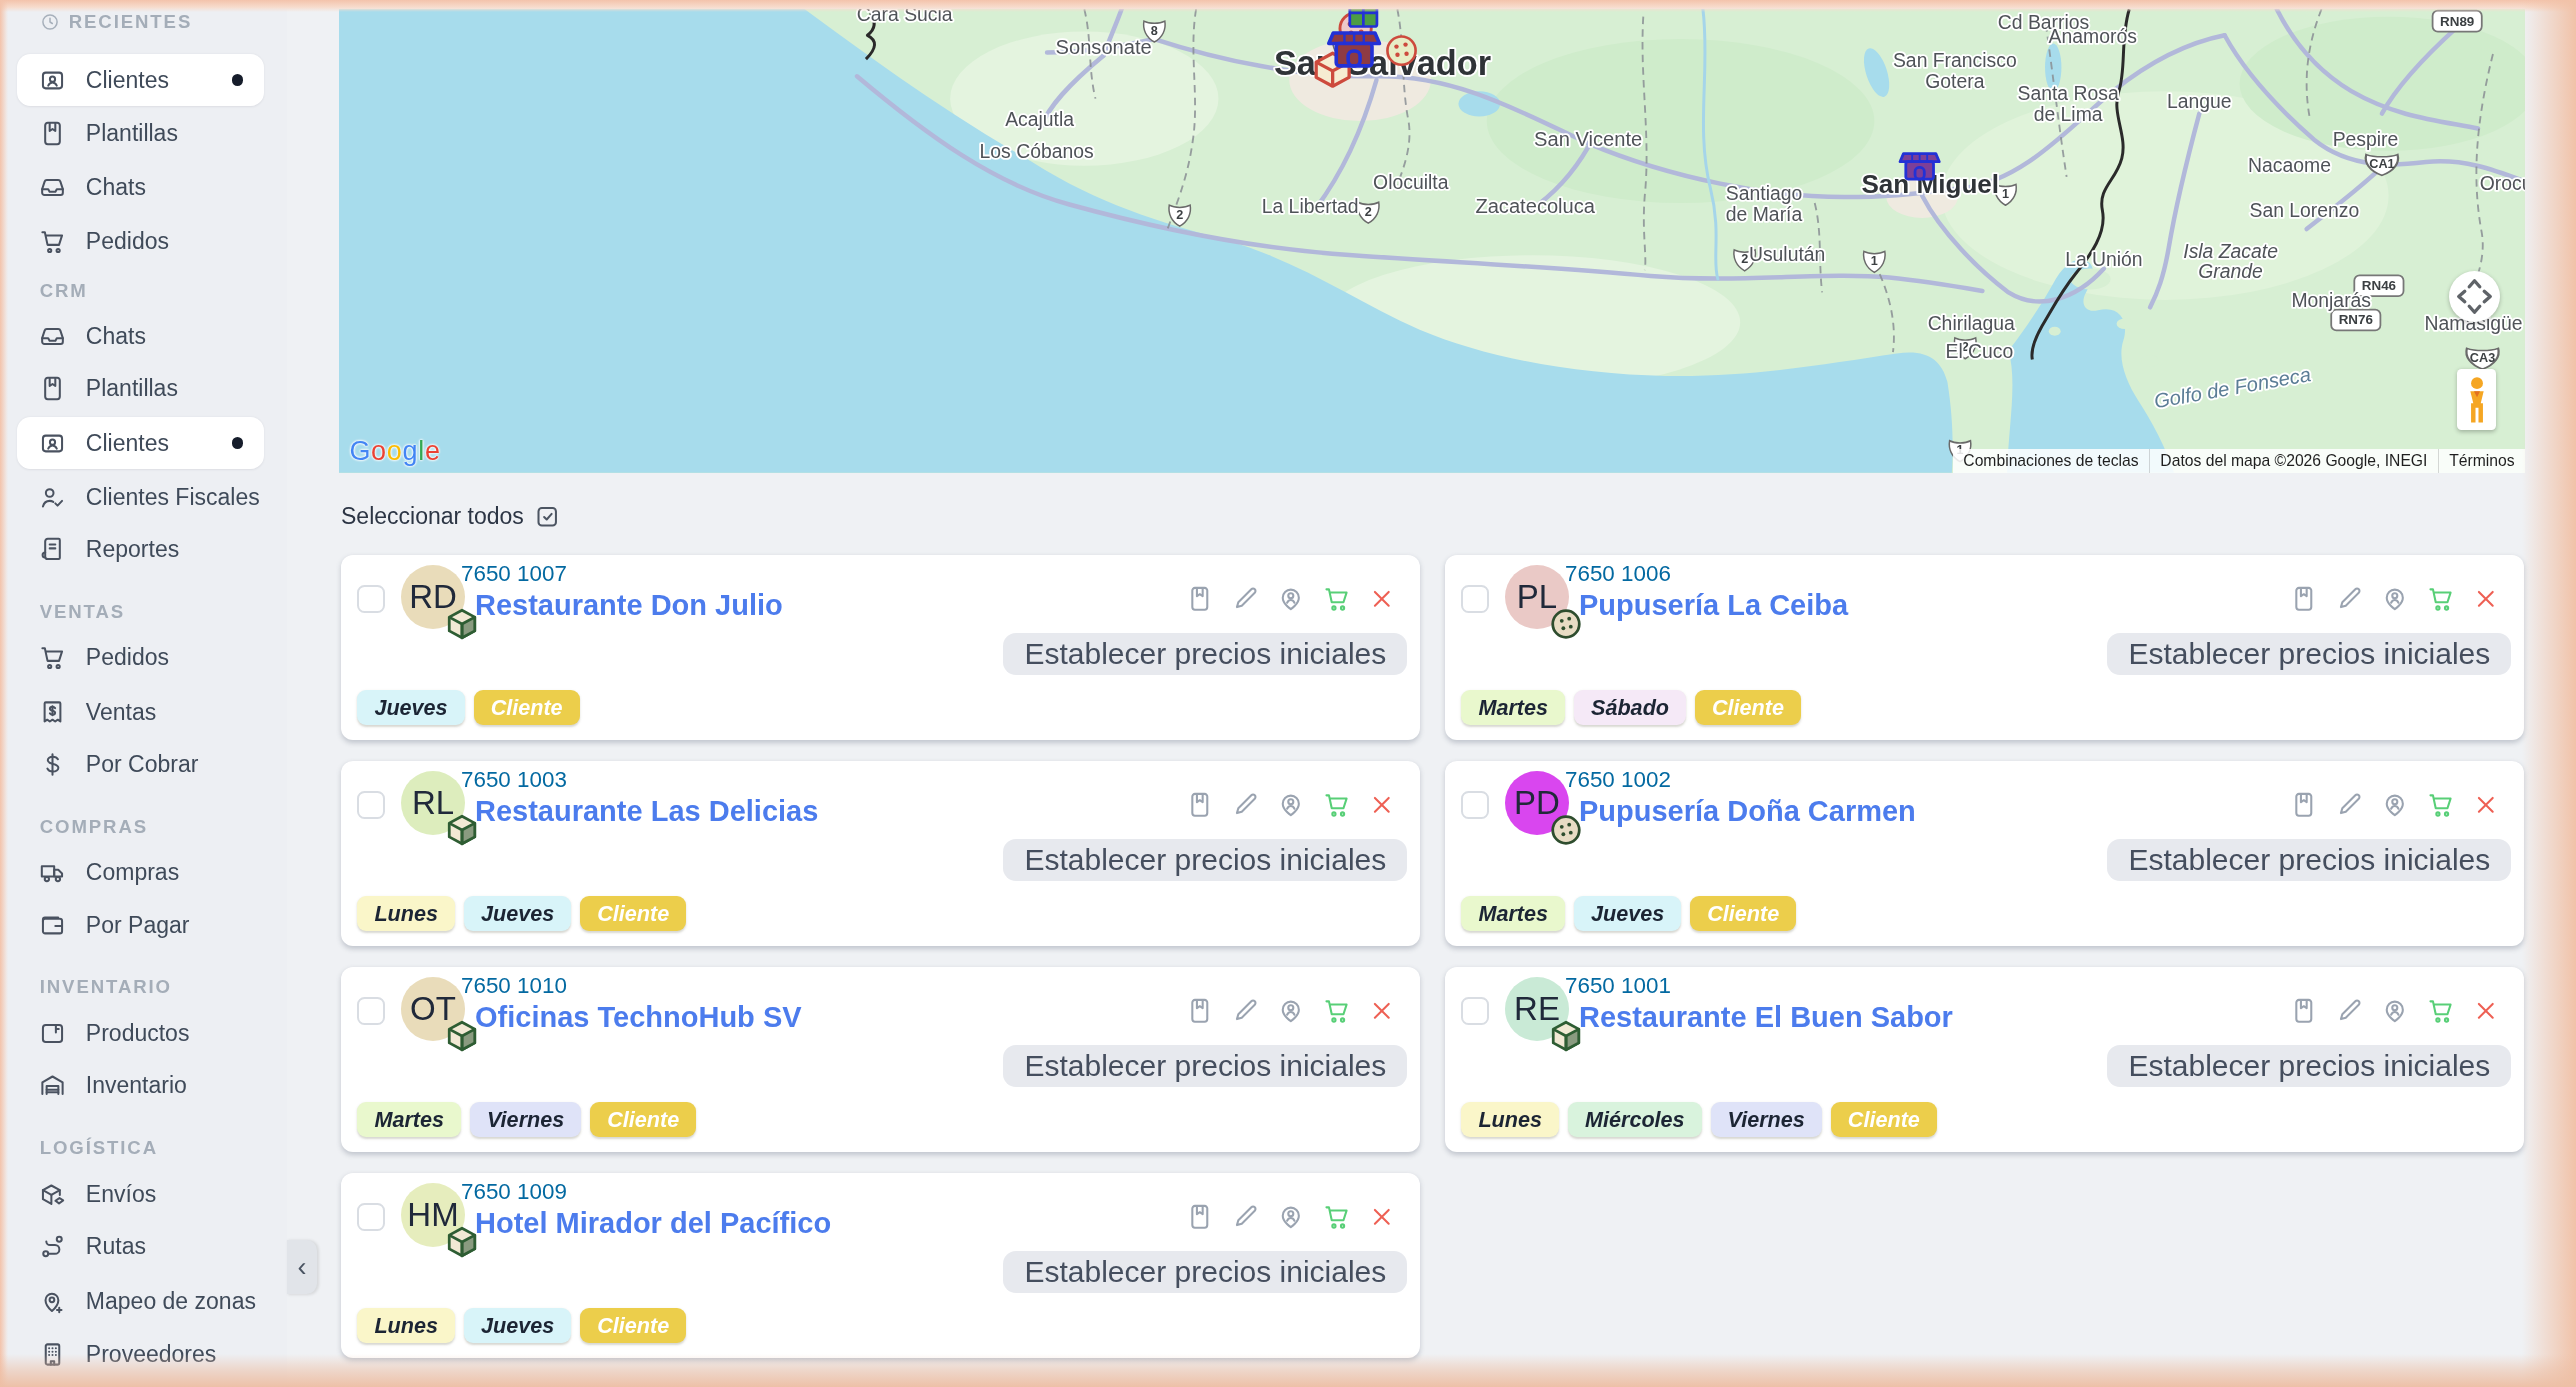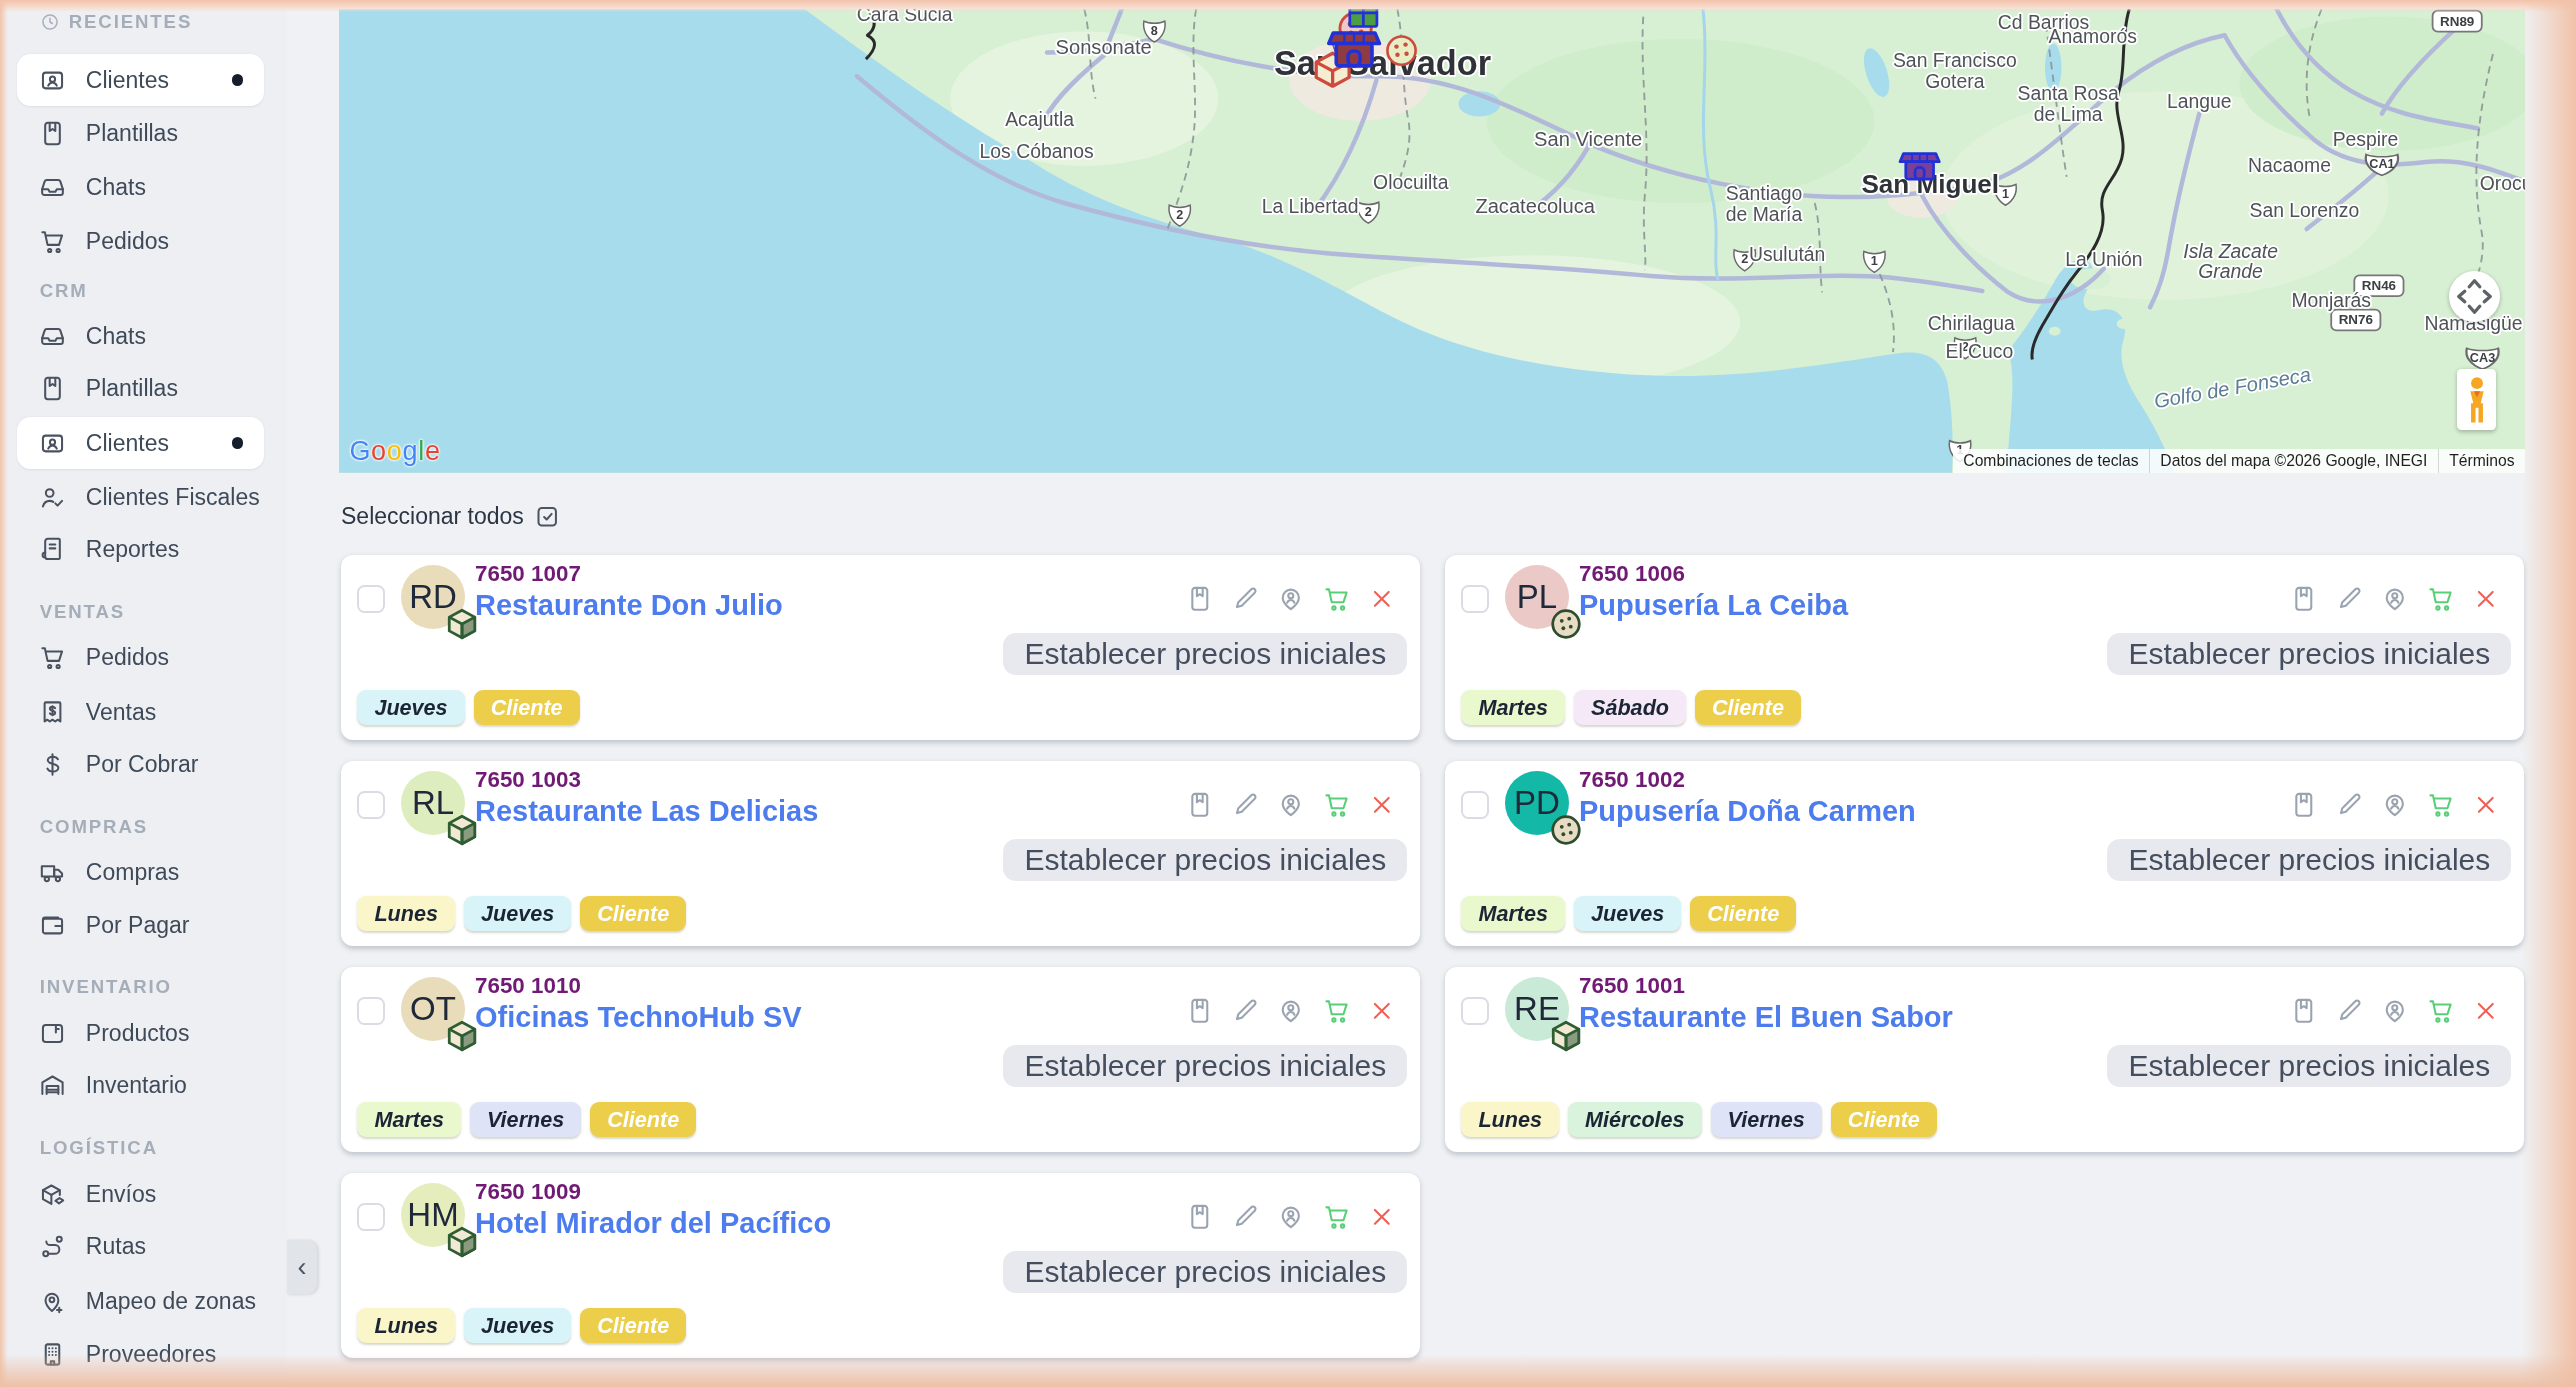--- a/index.html
+++ b/index.html
@@ -50,21 +50,21 @@
             font-size:23px; color:#2c3544; cursor:pointer; }
 
   
   .card { position:absolute; width:1079px; height:185px; background:#fff; border-radius:12px;
           box-shadow:0 2.2px 5.2px rgba(90,100,120,.30); }
   .card .cb { position:absolute; left:16.4px; top:30px; width:28px; height:28px; border:2.2px solid #d9dde3;
               border-radius:7.5px; background:#fff; cursor:pointer; }
   .card .avatar { position:absolute; left:60px; top:10.4px; width:64px; height:64px; border-radius:50%;
                   display:flex; align-items:center; justify-content:center; font-size:33px; font-weight:500; color:#20293a; }
   .card .abadge { position:absolute; left:104px; top:52px; width:34px; height:34px; }
-  .card .code { position:absolute; left:134px; top:6px; font-size:22.4px; font-weight:700; color:#701a75; }
+  .card .code { position:absolute; left:120px; top:6px; font-size:22.4px; font-weight:400; color:#0369a1; }
   .card .name { position:absolute; left:134px; top:34px; font-size:29px; font-weight:700; color:#4c7ced; cursor:pointer; }
   .card .acts { position:absolute; top:30px; right:24px; display:flex; gap:18px; }
   .card .acts svg { cursor:pointer; }
   .card .setbtn { position:absolute; top:78px; right:12.7px; height:42px; padding:0 21px; background:#e7e9ee;
                   border:none; border-radius:13px; font-family:inherit; font-size:30px; font-weight:500; color:#454e5e;
                   display:flex; align-items:center; cursor:pointer; }
   .card .tags { position:absolute; left:16.4px; bottom:15px; display:flex; gap:9px;font-style:italic; }
   .tag { height:35px; padding:0 17px; border-radius:9px; display:flex; align-items:center;
          font-size:21.6px; font-weight:700; color:#1c2534; box-shadow:0 1.5px 2.2px rgba(110,110,90,.28); }
 </style>
@@ -622,21 +622,21 @@
           </div>
           <button class="setbtn">Establecer precios iniciales</button>
           <div class="tags">
             <span class="tag" style="background:#faf6c9;color:#1c2534">Lunes</span>
             <span class="tag" style="background:#d8f4f9;color:#1c2534">Jueves</span>
             <span class="tag" style="background:#ecce4b;color:#ffffff">Cliente</span>
           </div>
         </div>
         <div class="card" style="left: 1158px; top: 752px;">
           <span class="cb"></span>
-          <span class="avatar" style="background:#14b8a6">PD</span>
+          <span class="avatar" style="background:#d946ef">PD</span>
           <span class="abadge"><svg viewBox="0 0 32 32" width="34" height="34">
               <circle cx="16" cy="16" r="12.5" fill="#e8dcc4" stroke="#2e4d2e" stroke-width="2.6"></circle>
               <circle cx="12" cy="13" r="1.8" fill="#2e4d2e"></circle>
               <circle cx="19" cy="11" r="1.8" fill="#2e4d2e"></circle>
               <circle cx="13.5" cy="20" r="1.8" fill="#2e4d2e"></circle>
               <circle cx="20.5" cy="18.5" r="1.8" fill="#2e4d2e"></circle>
             </svg></span>
           <div class="code">7650 1002</div>
           <div class="name">Pupusería Doña Carmen</div>
           <div class="acts">

